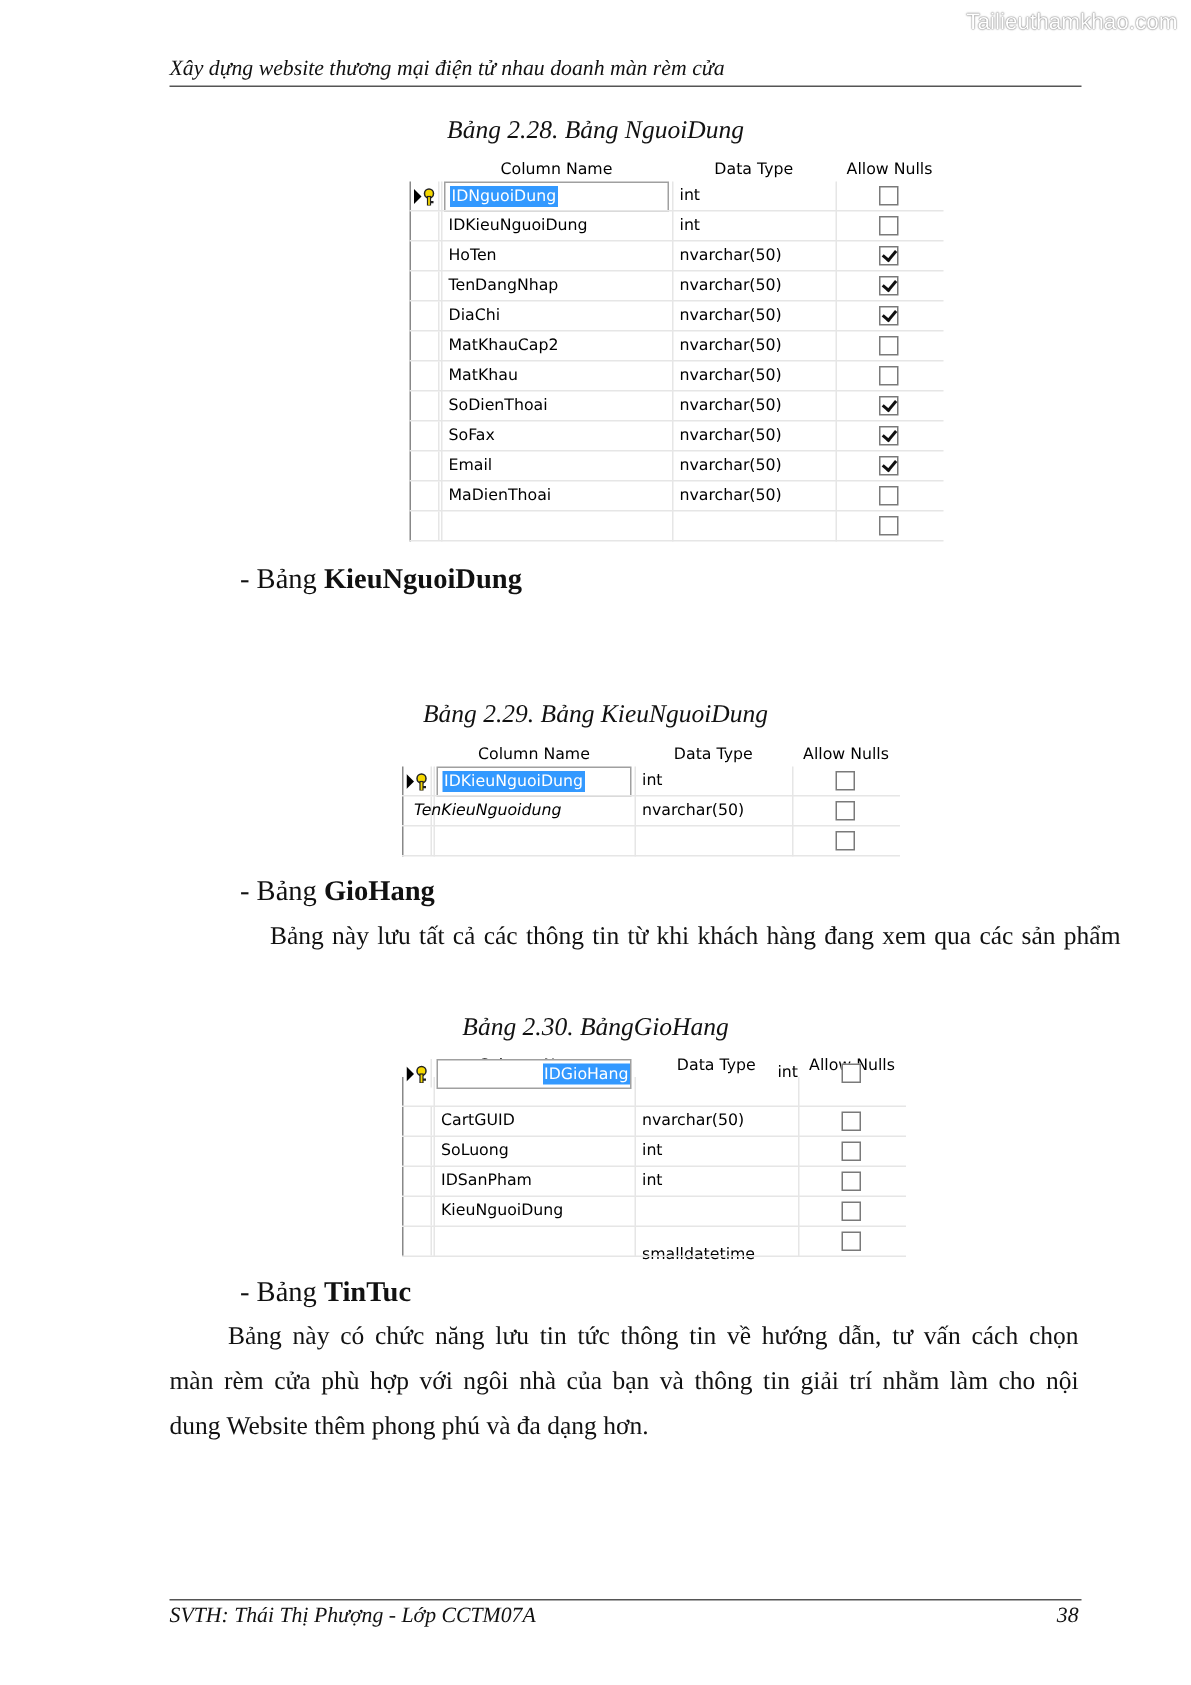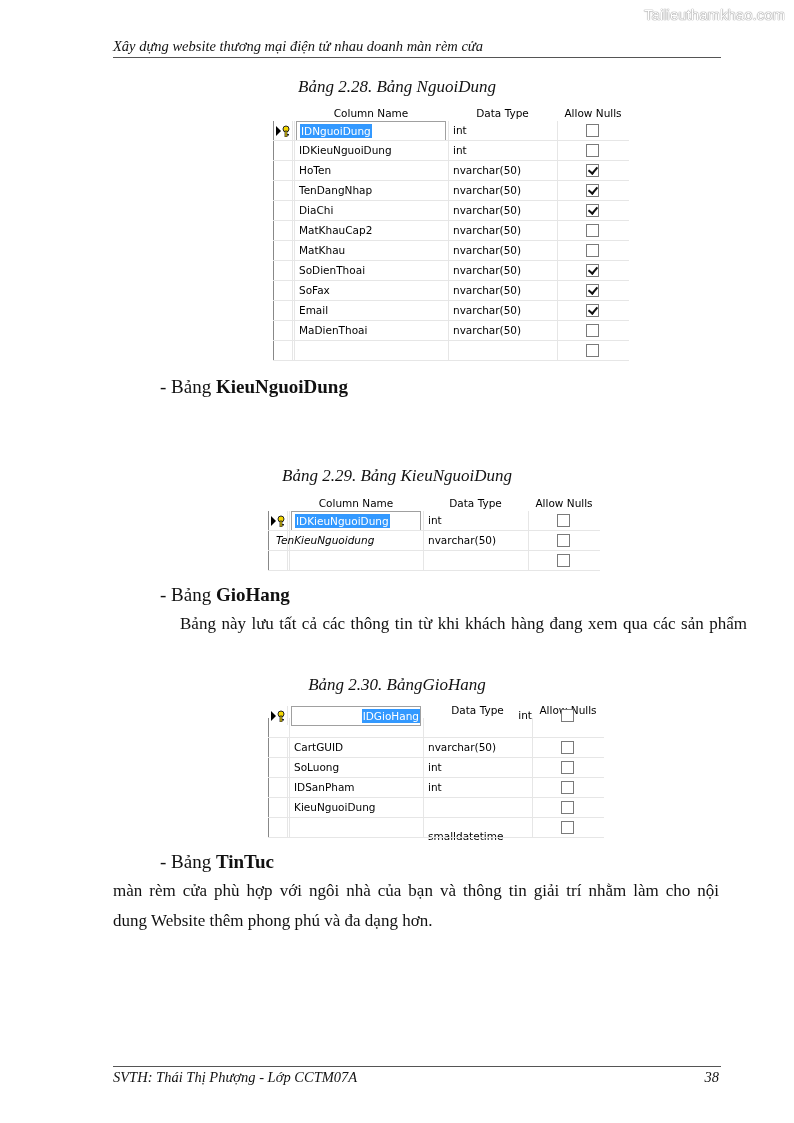--- a/index.html
+++ b/index.html
@@ -253,19 +253,20 @@
       <div class="sel"></div>
       <div class="cell" style="left:21px;width:134px;"></div>
       <div class="cell" style="left:155px;width:109px;"></div>
       <div class="cb" style="left:293px;"></div>
     </div>
     <div class="hline" style="top:135px;width:336px;"></div>
   </div>
 
 <div class="section-title" style="top:851px;"><span>- Bảng </span><b>TinTuc</b></div>
 <div class="para" style="top:876px;">
+  <span class="line indent">Bảng này có chức năng lưu tin tức thông tin về hướng dẫn, tư vấn cách chọn</span>
   <span class="line">màn rèm cửa phù hợp với ngôi nhà của bạn và thông tin giải trí nhằm làm cho nội</span>
   <span class="line last">dung Website thêm phong phú và đa dạng hơn.</span>
 </div>
 
 <div class="footer-line"></div>
 <div class="footer-left">SVTH: Thái Thị Phượng - Lớp CCTM07A</div>
 <div class="footer-right">38</div>
 
 </body></html>

